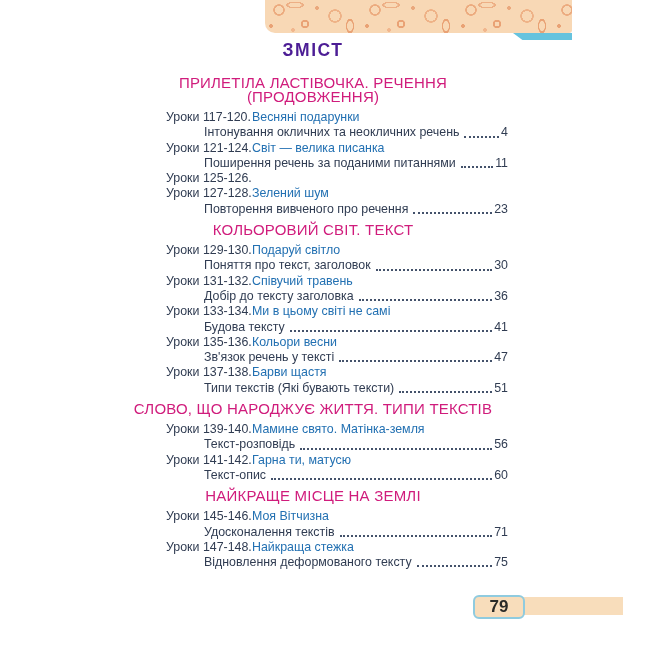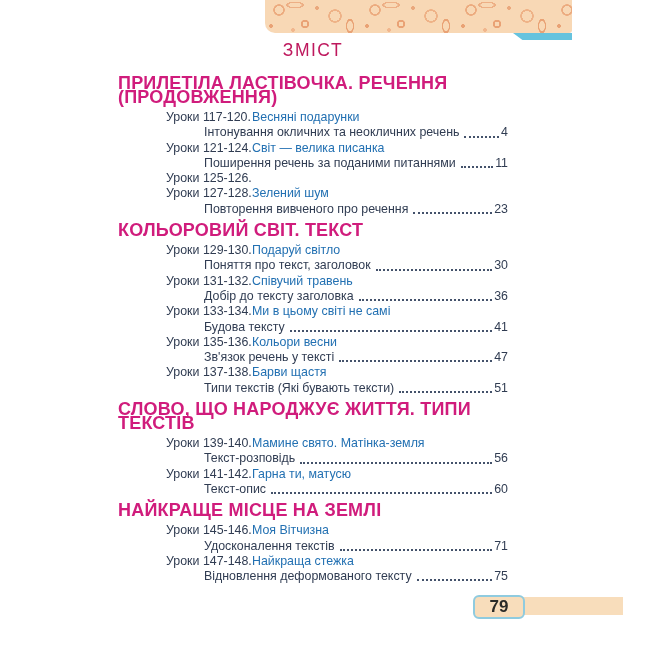--- a/index.html
+++ b/index.html
@@ -28,29 +28,29 @@
   }
   
   .accent{
     position:absolute;left:513px;top:33px;width:59px;height:7px;
     background:var(--accent-blue,#66c3de);
     clip-path:polygon(0 0,100% 0,100% 100%,16% 100%);
   }
 
   .page-title{
     position:absolute;left:118px;top:40px;width:390px;margin:0;
-    text-align:center;font-size:17.5px;font-weight:normal;letter-spacing:1.5px;
-    color:#be185d;
+    text-align:center;font-size:17.5px;font-weight:bold;letter-spacing:1.5px;
+    color:#4c1d95;
   }
 
   .toc{position:absolute;left:118px;top:76px;width:390px;}
 
   .section-heading{
-    margin:6px 0;font-size:18px;line-height:14px;font-weight:bold;
-    text-align:left;color:var(--heading-pink,#d01c7c);letter-spacing:.2px;
+    margin:6px 0;font-size:15px;line-height:14px;font-weight:normal;
+    text-align:center;color:var(--heading-pink,#d01c7c);letter-spacing:.2px;
   }
   .toc-section:first-child .section-heading{margin-top:0;}
 
   .entry{font-size:12.4px;line-height:15.3px;color:var(--text-navy,#303c52);}
   .line1{display:flex;margin-left:48px;}
   .label{flex:0 0 86px;color:var(--text-navy,#303c52);}
   .title{color:var(--title-blue,#2270b2);}
   .line2{display:flex;align-items:flex-end;padding-left:86px;}
   .desc{white-space:nowrap;}
   .dots{flex:1 1 auto;min-width:8px;border-bottom:2px dotted #44526b;margin:0 2px 3px 5px;}

